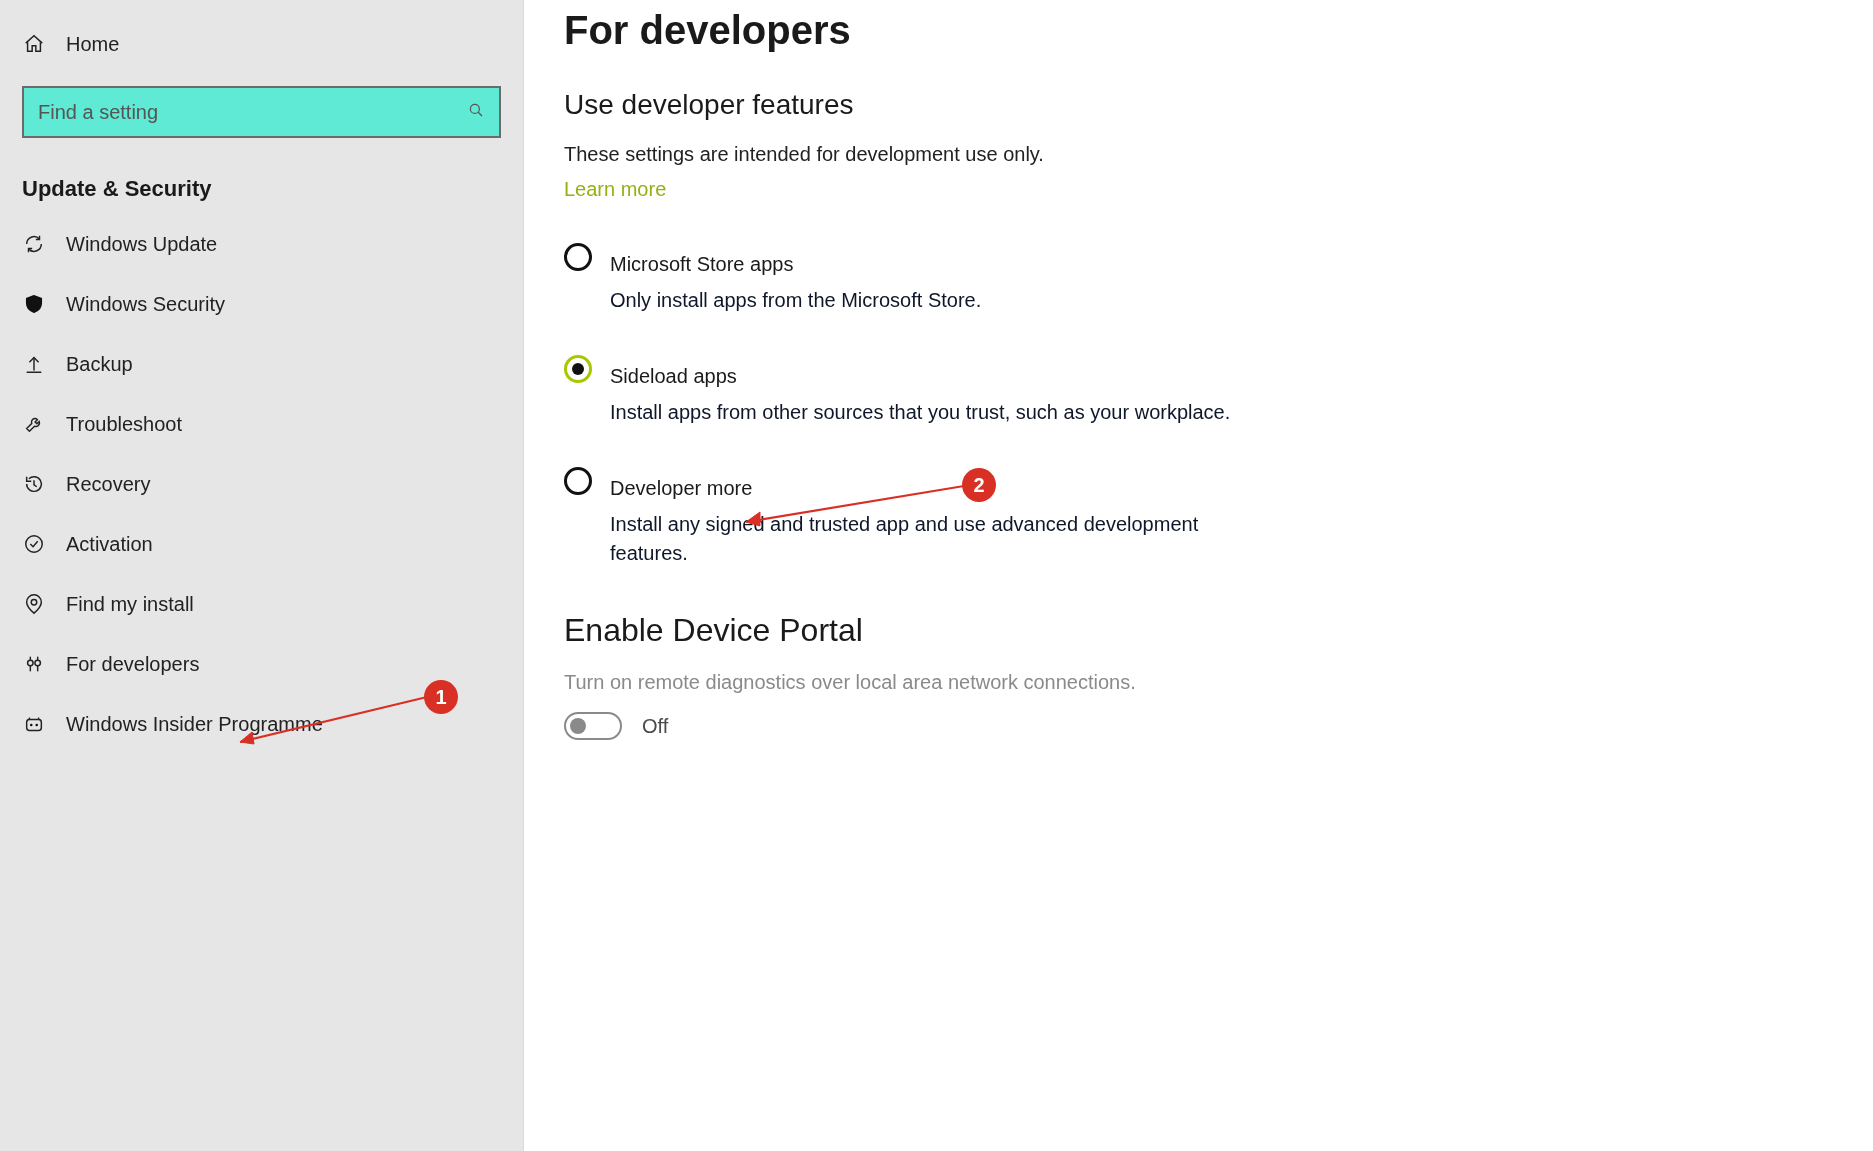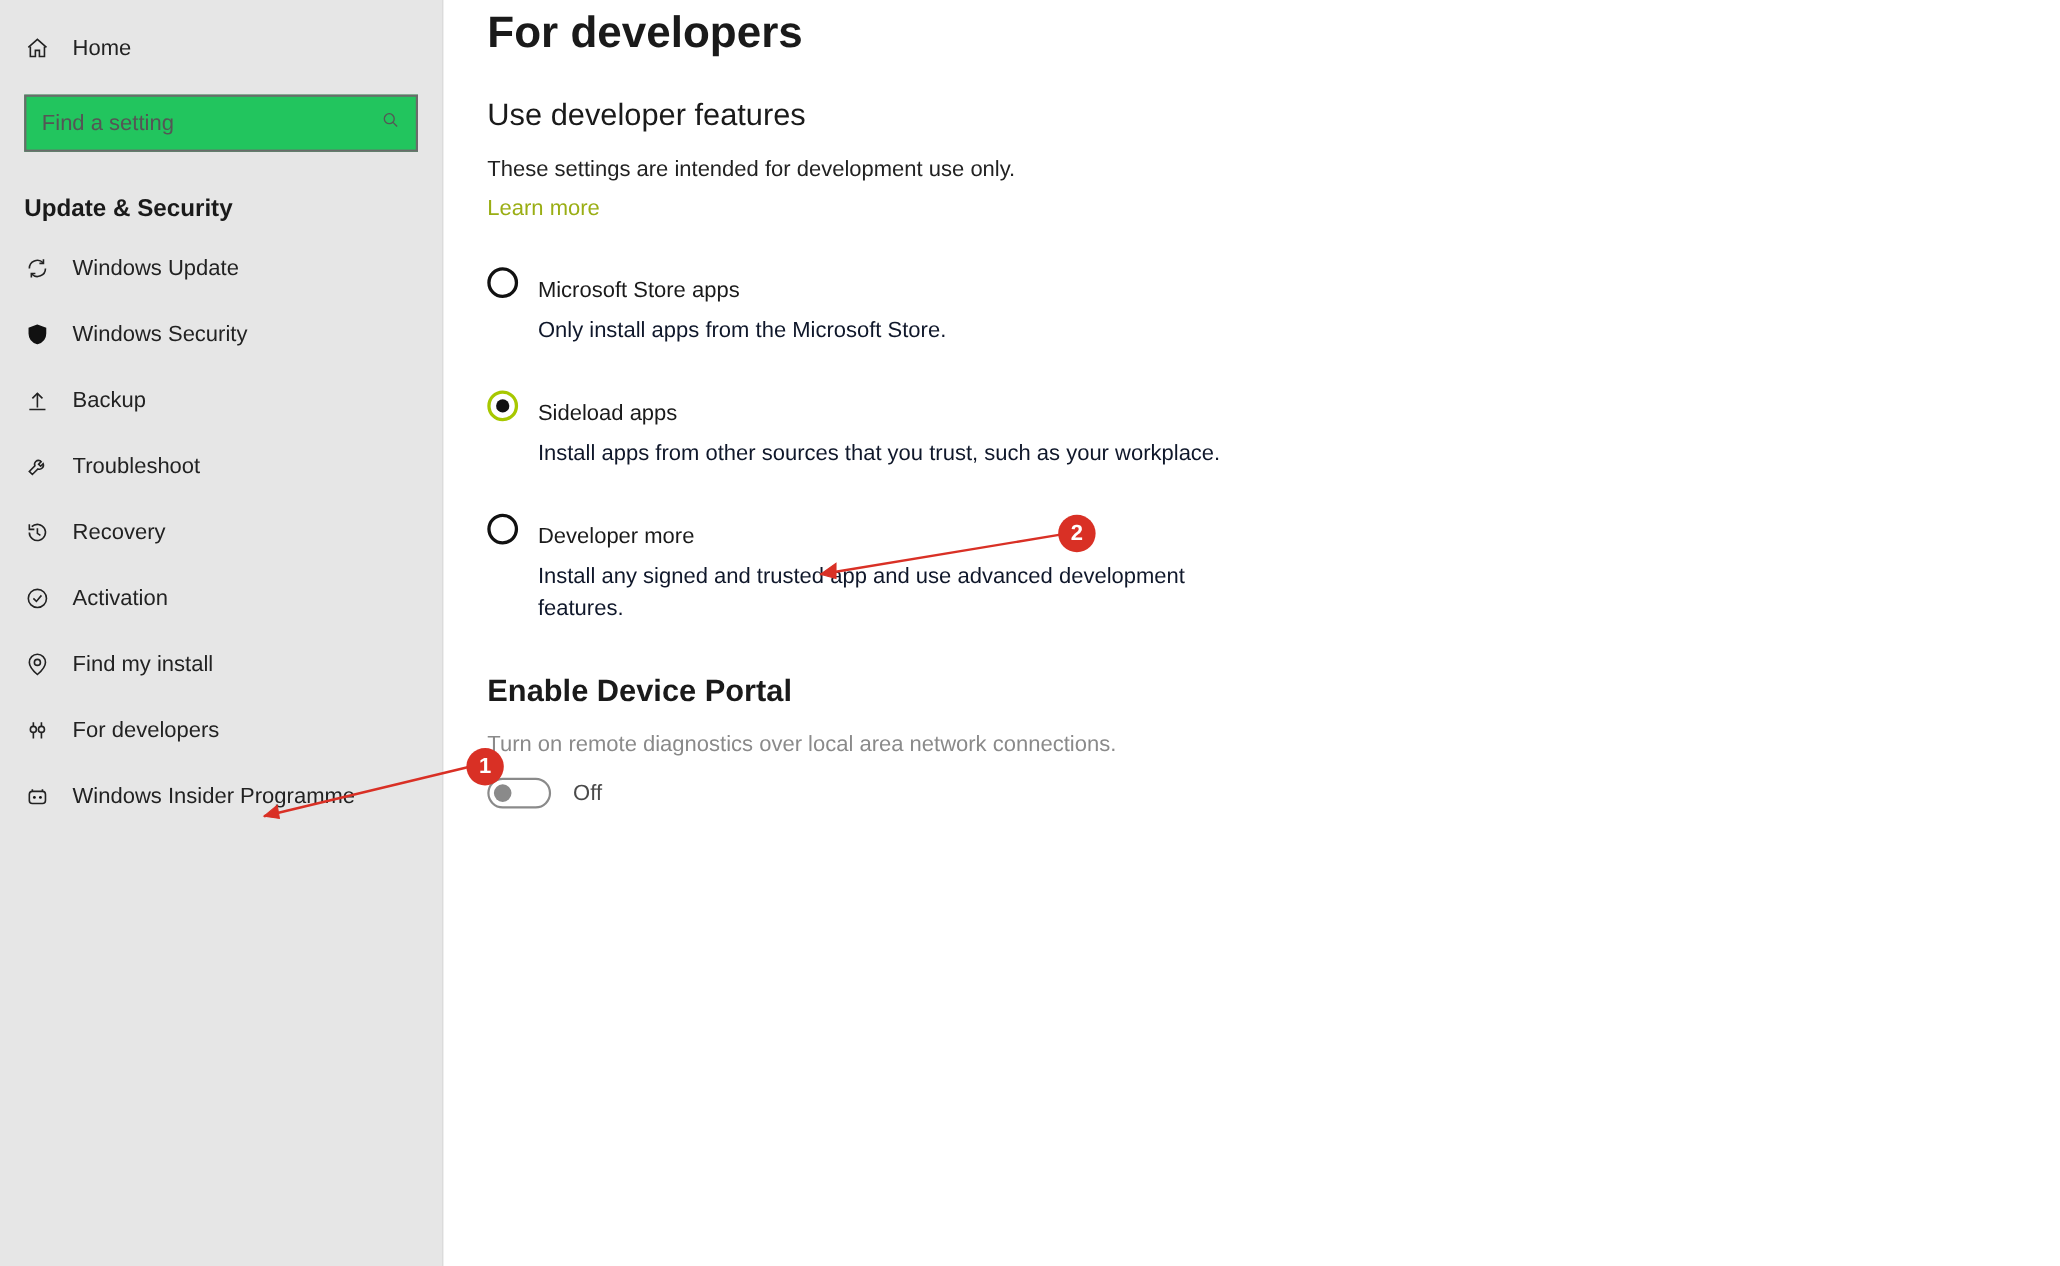--- a/index.html
+++ b/index.html
@@ -11,21 +11,21 @@
     background: #fff;
     display: flex;
     width: 1873px;
     height: 1151px;
     overflow: hidden;
     position: relative;
   }
 
   
   .sidebar {
-    width: 403px;
+    width: 524px;
     height: 100%;
     background: #e6e6e6;
     border-right: 1px solid #d9d9d9;
     padding: 18px 0 0 0;
     flex-shrink: 0;
   }
   .side-row {
     display: flex;
     align-items: center;
     gap: 20px;
@@ -38,21 +38,21 @@
     width: 24px; height: 24px;
     display: inline-flex; align-items: center; justify-content: center;
     flex-shrink: 0;
   }
   .side-icon svg { width: 22px; height: 22px; stroke: #222; fill: none; stroke-width: 1.6; }
 
   .search-wrap { padding: 16px 22px 18px 22px; }
   .search-box {
     display: flex; align-items: center; justify-content: space-between;
     border: 2px solid #6b6b6b;
-    background: #22c55e;
+    background: #5eead4;
     height: 52px;
     padding: 0 14px 0 14px;
     color: #4d4d4d;
     font-size: 20px;
   }
   .search-box .ph { flex: 1; color: #555; }
   .search-box svg { width: 18px; height: 18px; stroke: #555; fill: none; stroke-width: 1.6; }
 
   .section-title {
     padding: 20px 22px 12px 22px;
@@ -108,21 +108,21 @@
   .radio-outer.selected::after {
     content: ""; width: 12px; height: 12px; border-radius: 50%; background: #111;
   }
   .radio-label { font-size: 20px; margin-top: 16px; }
   .radio-sub {
     margin-left: 46px; margin-top: 10px;
     color: #0f172a; font-size: 20px; line-height: 1.45;
   }
 
   .section-h2 {
-    font-size: 28px; font-weight: 700;
+    font-size: 32px; font-weight: 400;
     margin-top: 44px; margin-bottom: 22px;
   }
   .muted-desc { color: #8a8a8a; font-size: 20px; margin-bottom: 18px; }
 
   .toggle-row { display: flex; align-items: center; gap: 20px; }
   .toggle {
     width: 58px; height: 28px; border: 2px solid #8a8a8a;
     border-radius: 14px; position: relative;
     background: #fff;
   }

